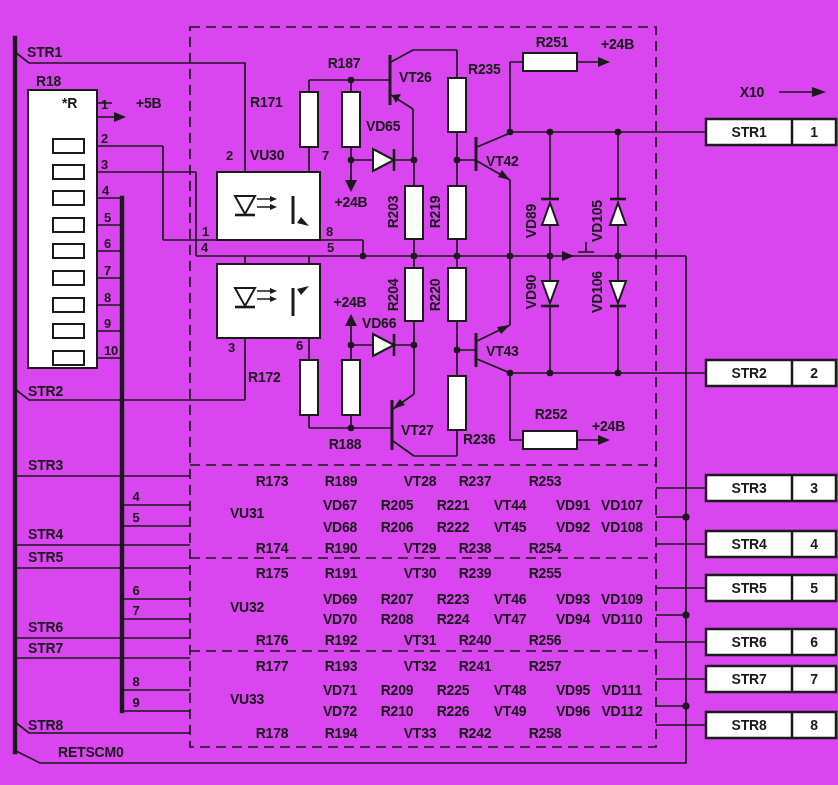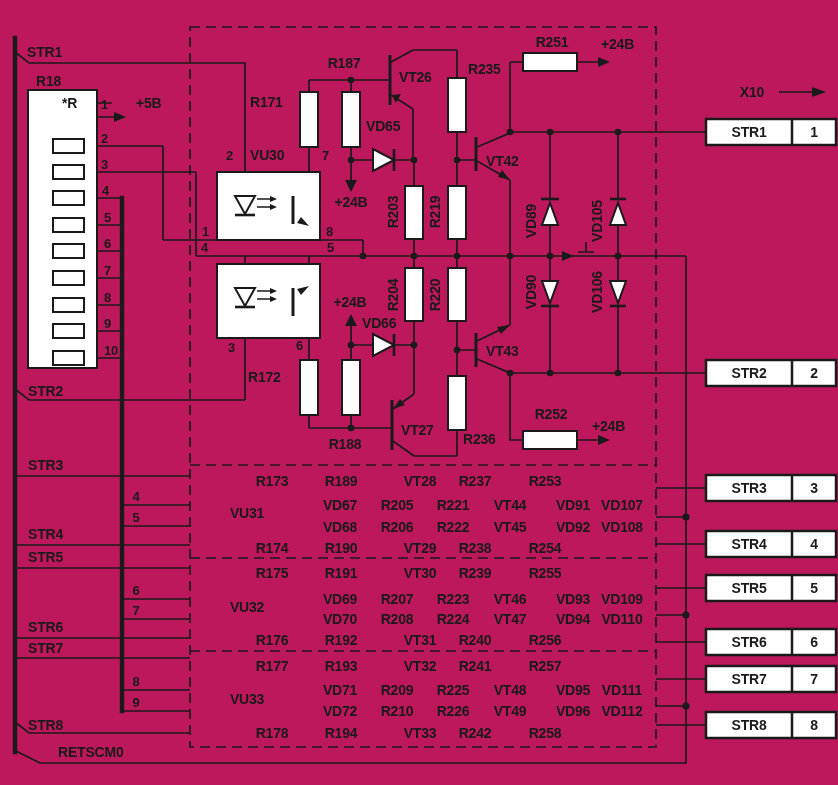--- a/index.html
+++ b/index.html
@@ -1,16 +1,16 @@
 <!DOCTYPE html>
 <html><head>
 <meta charset="utf-8">
 <style>
   html,body{margin:0;padding:0;background:#ffffff;}
-  .stage{position:relative;width:838px;height:785px;background:#be185d;overflow:hidden;}
+  .stage{position:relative;width:838px;height:785px;background:#d946ef;overflow:hidden;}
   svg text{font-family:"Liberation Sans",sans-serif;font-weight:bold;fill:#1a1a1a;letter-spacing:-0.2px;}
   .t14{font-size:14px;}
   .t13{font-size:13px;}
   .w   {stroke:#1a1a1a;stroke-width:1.7;fill:none;}
   .thick{stroke:#1a1a1a;stroke-width:4.4;fill:none;stroke-linecap:square;}
   .dash{stroke:#1a1a1a;stroke-width:1.7;fill:none;stroke-dasharray:10 6;}
   .comp{stroke:#1a1a1a;stroke-width:2;fill:#ffffff;}
   .bar {stroke:#1a1a1a;stroke-width:2.6;fill:none;}
   .tbar{stroke:#1a1a1a;stroke-width:3;fill:none;}
   .cbox{stroke:#1a1a1a;stroke-width:2.5;fill:#ffffff;}

